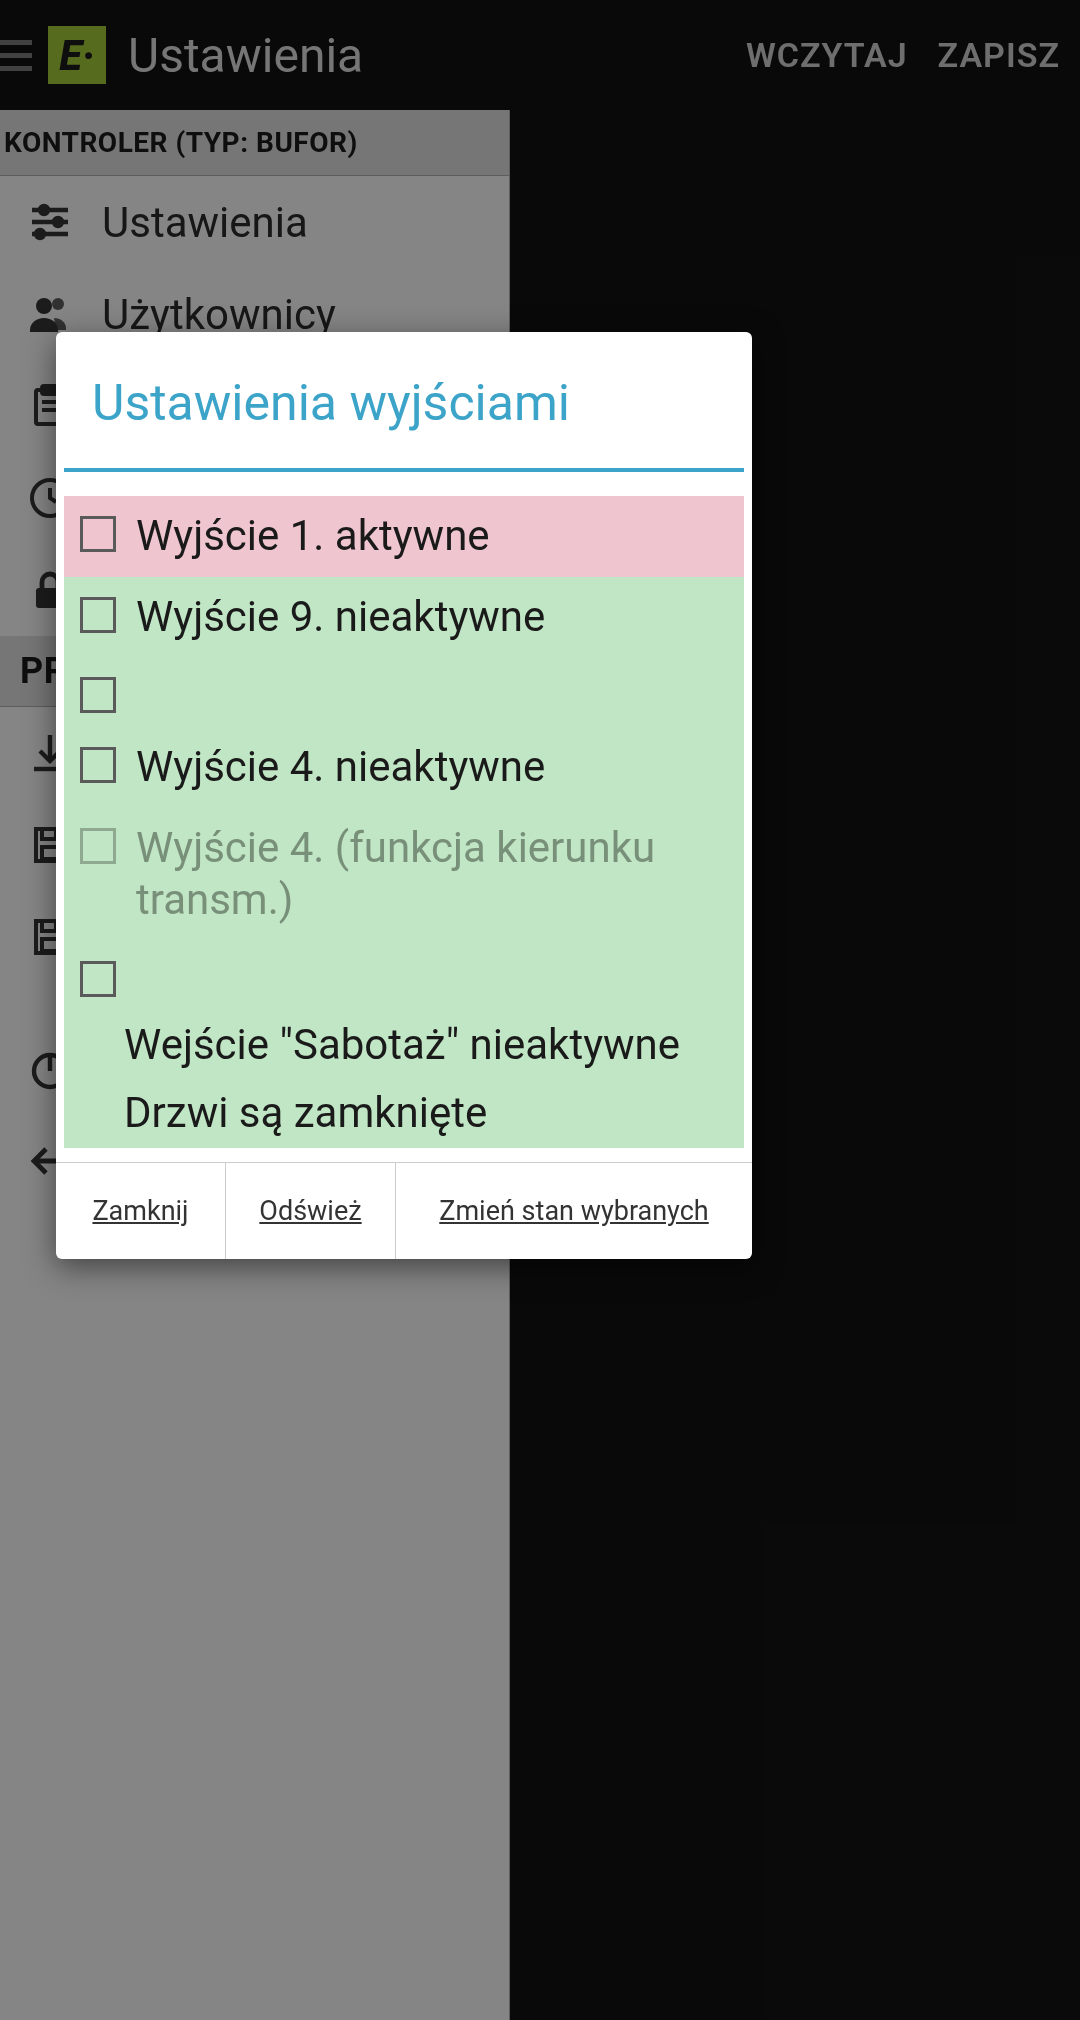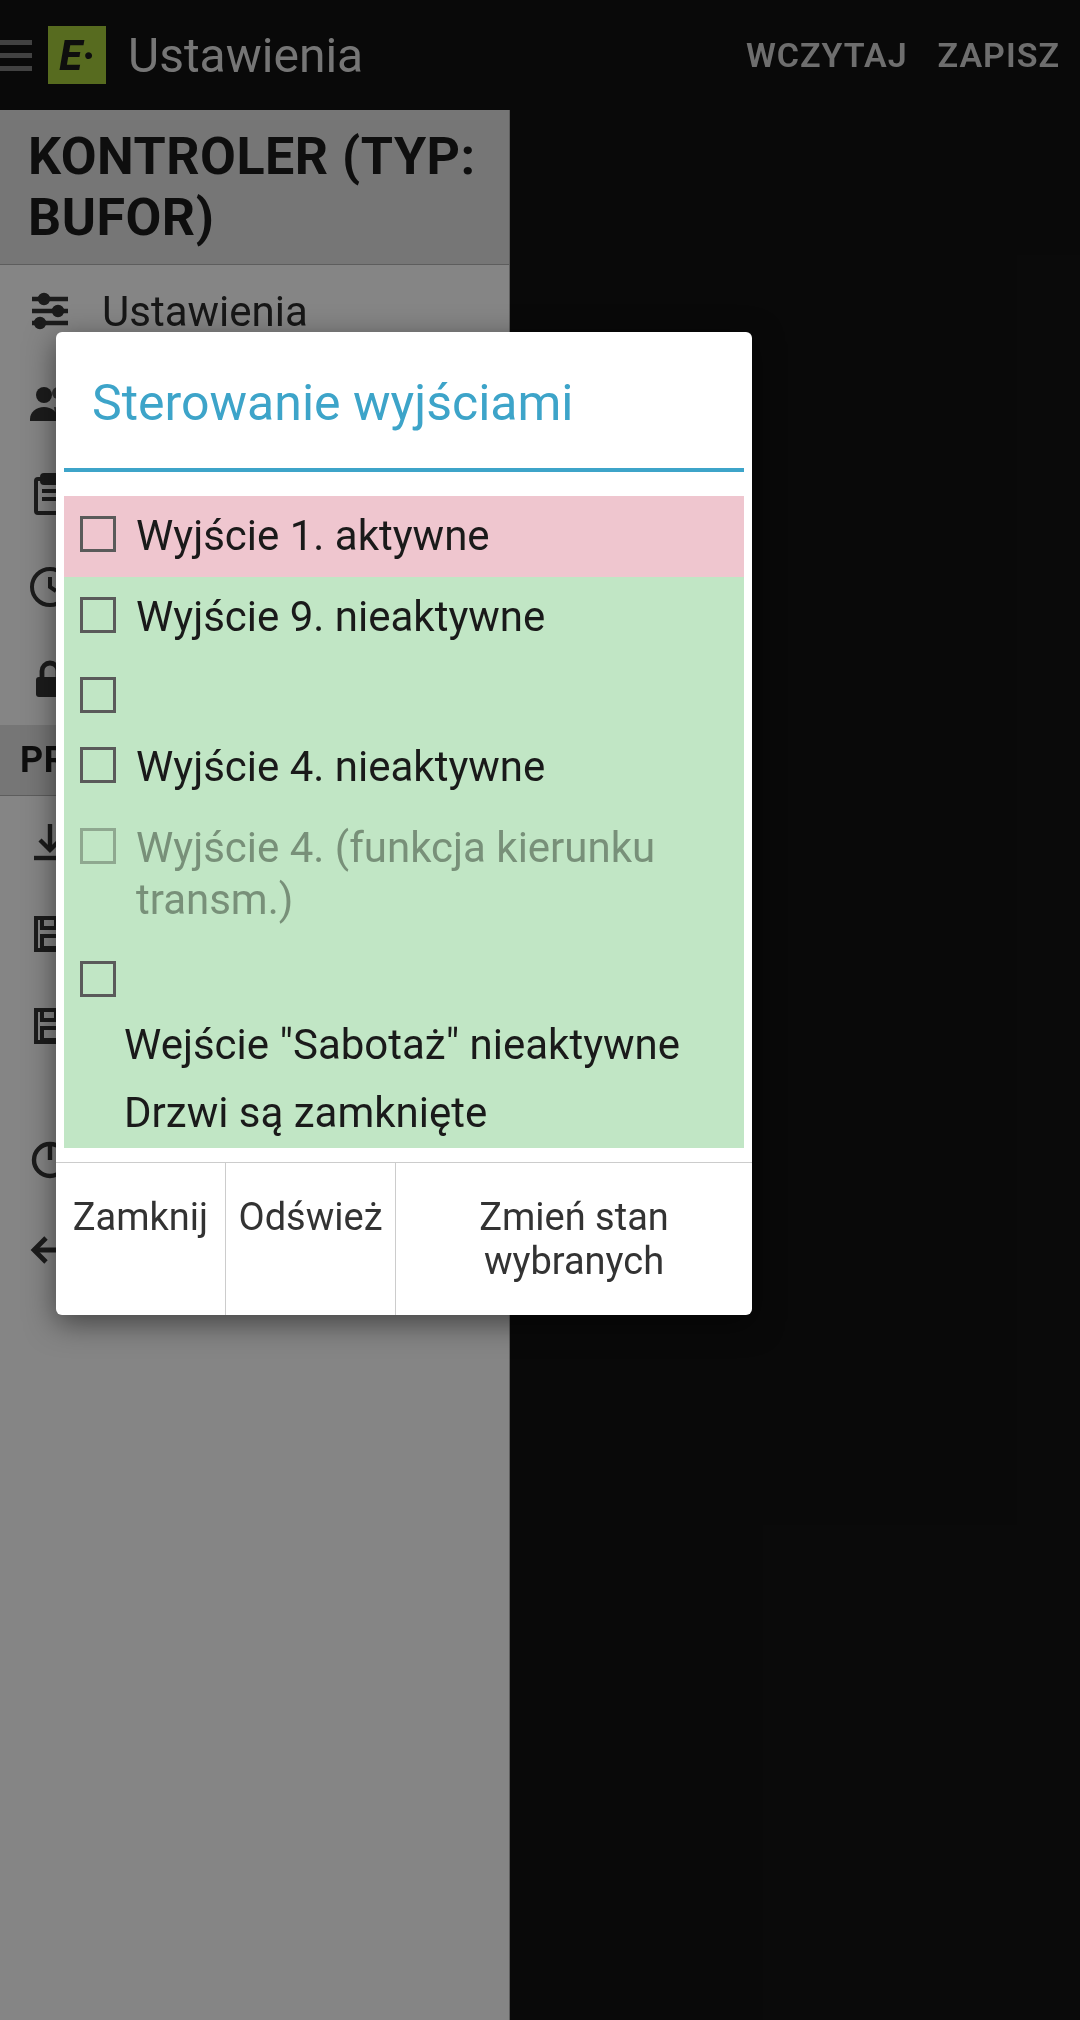--- a/index.html
+++ b/index.html
@@ -86,23 +86,23 @@
     background: #f2f2f2;
     border-right: 1px solid #aaa;
   }
   .content-area {
     flex: 1;
     background: #121212;
   }
   .section-header {
     background: #d8d8d8;
     color: #1a1a1a;
-    font-size: 52px;
+    font-size: 28px;
     font-weight: 700;
-    padding: 16px 28px;
+    padding: 16px 4px;
     border-bottom: 1px solid #aaa;
     letter-spacing: 0.5px;
   }
   .section-header.small {
     font-size: 36px;
     padding: 14px 20px;
   }
   .nav-item {
     display: flex;
     align-items: center;
@@ -183,24 +183,25 @@
   }
 
   .dialog-buttons {
     display: flex;
     border-top: 1px solid #ccc;
     margin-top: 14px;
   }
   .dlg-btn {
     flex: 0 0 auto;
     text-align: center;
-    font-size: 38px;
+    font-size: 27px;
     color: #333;
     padding: 32px 6px;
     border-right: 1px solid #ccc;
+    text-decoration: underline;
   }
   .dlg-btn:last-child { border-right: none; }
   .dlg-btn.b1 { width: 170px; }
   .dlg-btn.b2 { width: 170px; }
   .dlg-btn.b3 { flex: 1; }
 </style>
 </head>
 <body>
 
 <div class="app-root">
@@ -330,21 +331,21 @@
         </span>
       </div>
     </div>
 
     <div class="content-area"></div>
   </div>
 
   <div class="dim"></div>
 
   <div class="dialog">
-    <div class="dialog-title">Sterowanie wyjściami</div>
+    <div class="dialog-title">Ustawienia wyjściami</div>
     <div class="dialog-divider"></div>
 
     <div class="output-list">
 
       <div class="out-row active">
         <div class="chk"></div>
         <div class="out-label">Wyjście  1. aktywne</div>
       </div>
 
       <div class="out-row">

